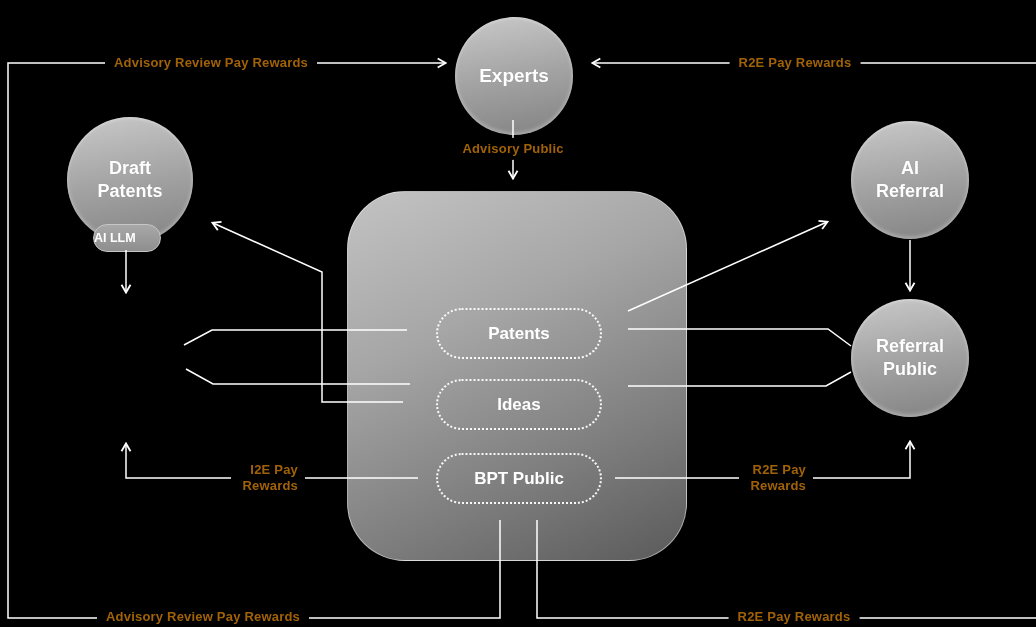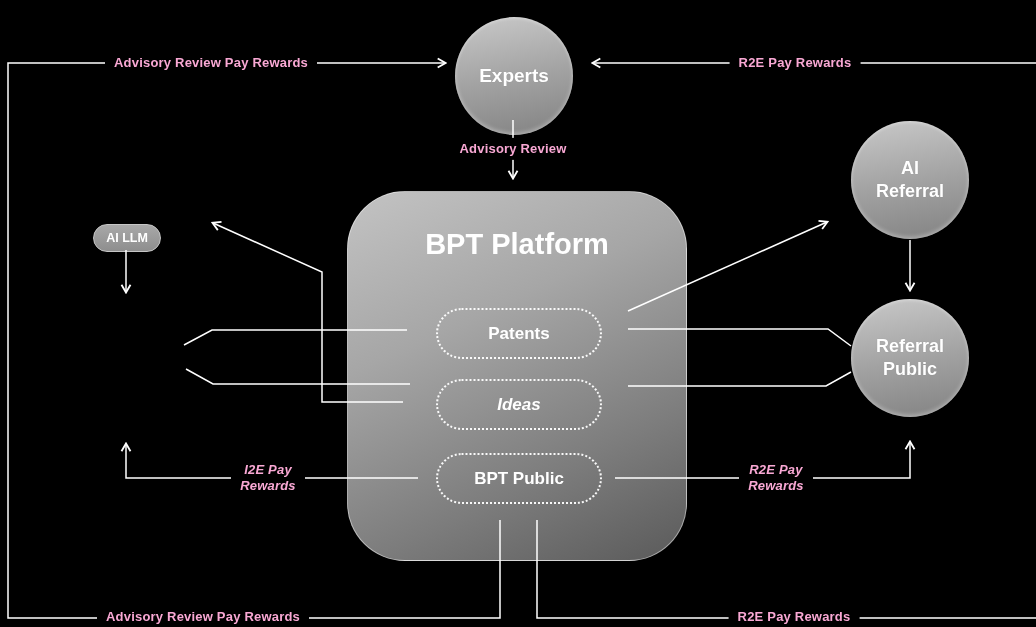--- a/index.html
+++ b/index.html
@@ -12,21 +12,21 @@
     position:absolute;border-radius:50%;
     background:linear-gradient(170deg,#c9c9c9 0%,#a2a2a2 52%,#828282 100%);
     box-shadow:inset 0 -2px 4px rgba(255,255,255,.35), inset 0 2px 3px rgba(255,255,255,.25);
     display:flex;align-items:center;justify-content:center;text-align:center;
   }
   .circle .lbl{
     font-weight:700;font-size:18px;line-height:1.28;color:#fff;width:92px;
     text-shadow:0 0 1px rgba(0,0,0,.15);
   }
   .badge{
-    position:absolute;display:flex;align-items:center;justify-content:center;
+    position:absolute;display:flex;align-items:center;
     background:linear-gradient(180deg,#a8a8a8,#8e8e8e);
     border:1.5px solid #c6c6c6;border-radius:14px;
     font-size:12.5px;font-weight:600;color:#fff;
   }
   
   #platform{
     position:absolute;left:347px;top:191px;width:340px;height:370px;
     border-radius:58px;
     background:linear-gradient(155deg,#c3c3c3 0%,#a6a6a6 35%,#7c7c7c 72%,#5a5a5a 100%);
     border:1px solid rgba(255,255,255,.45);
@@ -39,50 +39,52 @@
   .pill{
     position:absolute;left:88px;width:166px;height:51px;border-radius:26px;
     border:2px dotted rgba(255,255,255,.95);box-sizing:border-box;
     display:flex;align-items:center;justify-content:center;
     font-size:17px;font-weight:700;color:#fff;
   }
   
   #lines{position:absolute;left:0;top:0;pointer-events:none;}
   
   .edge-label{
-    position:absolute;background:#000;color:#f9a8d4;
+    position:absolute;background:#000;color:#a16207;
     font-size:13px;font-weight:600;letter-spacing:.2px;
     padding:3px 9px;white-space:nowrap;line-height:1.25;
   }
   .edge-label.center{transform:translate(-50%,-50%);}
   .edge-label.vcenter{transform:translateY(-50%);}
-  .edge-label.wrap{white-space:normal;width:60px;text-align:center;padding:3px 7px;font-style:italic;}
+  .edge-label.wrap{white-space:normal;width:60px;text-align:right;padding:3px 7px;}
 </style>
 </head>
 <body>
 
 <div id="canvas">
 
   <div id="platform">
-    <div class="title">BPT Platform</div>
     <div class="pill" style="top:116px;">
       <span>Patents</span>
     </div>
-    <div class="pill" style="top:187px;font-style:italic;">
+    <div class="pill" style="top:187px;">
       <span>Ideas</span>
     </div>
     <div class="pill" style="top:261px;">
       <span>BPT Public</span>
     </div>
   </div>
 
   <div class="circle" style="left:455px;top:17px;width:118px;height:118px;">
     <div class="lbl" style="font-size:19px;">Experts</div>
   </div>
 
+  <div class="circle" style="left:67px;top:117px;width:126px;height:126px;">
+    <div class="lbl" style="width:84px;">Draft Patents</div>
+  </div>
   <div class="badge" style="left:93px;top:224px;width:66px;height:26px;">
     <span>AI LLM</span>
   </div>
 
 
   <div class="circle" style="left:851px;top:121px;width:118px;height:118px;">
     <div class="lbl" style="width:80px;">AI Referral</div>
   </div>
 
   <div class="circle" style="left:851px;top:299px;width:118px;height:118px;">
@@ -108,19 +110,19 @@
       <path d="M628,311 L827,222" marker-end="url(#arrow)"></path>
       <path d="M628,329 L828,329 L851,346"></path>
       <path d="M628,386 L826,386 L851,372"></path>
       <path d="M615,478 L910,478 L910,442" marker-end="url(#arrow)"></path>
       <path d="M910,240 L910,290" marker-end="url(#arrow)"></path>
     </g>
   </svg>
 
   <div class="edge-label center" style="left:211px;top:63px;">Advisory Review Pay Rewards</div>
   <div class="edge-label center" style="left:795px;top:63px;">R2E Pay Rewards</div>
-  <div class="edge-label center" style="left:513px;top:149px;">Advisory Review</div>
+  <div class="edge-label center" style="left:513px;top:149px;">Advisory Public</div>
   <div class="edge-label vcenter wrap" style="left:231px;top:478px;">I2E Pay Rewards</div>
   <div class="edge-label vcenter wrap" style="left:739px;top:478px;">R2E Pay Rewards</div>
   <div class="edge-label center" style="left:203px;top:617px;">Advisory Review Pay Rewards</div>
   <div class="edge-label center" style="left:794px;top:617px;">R2E Pay Rewards</div>
 
 </div>
 
 </body></html>

